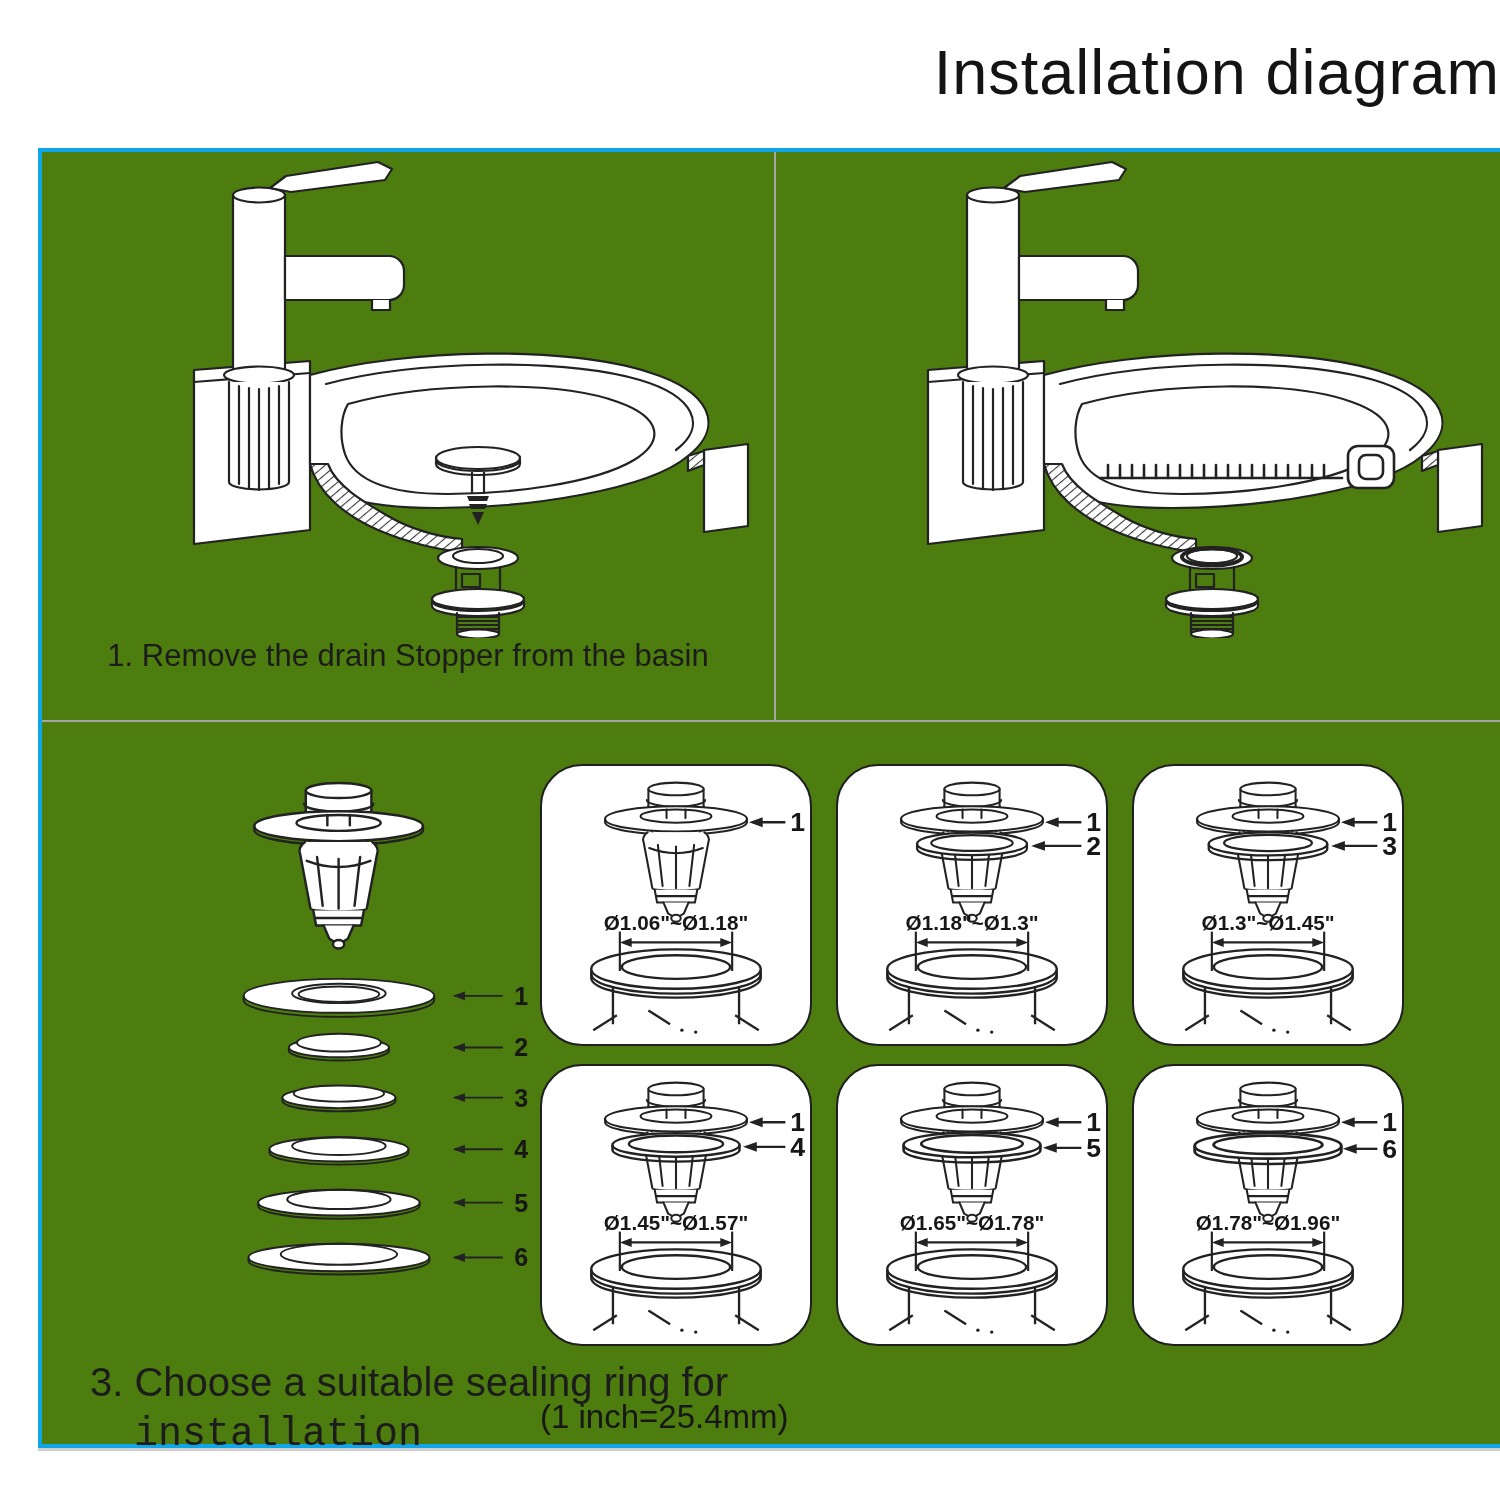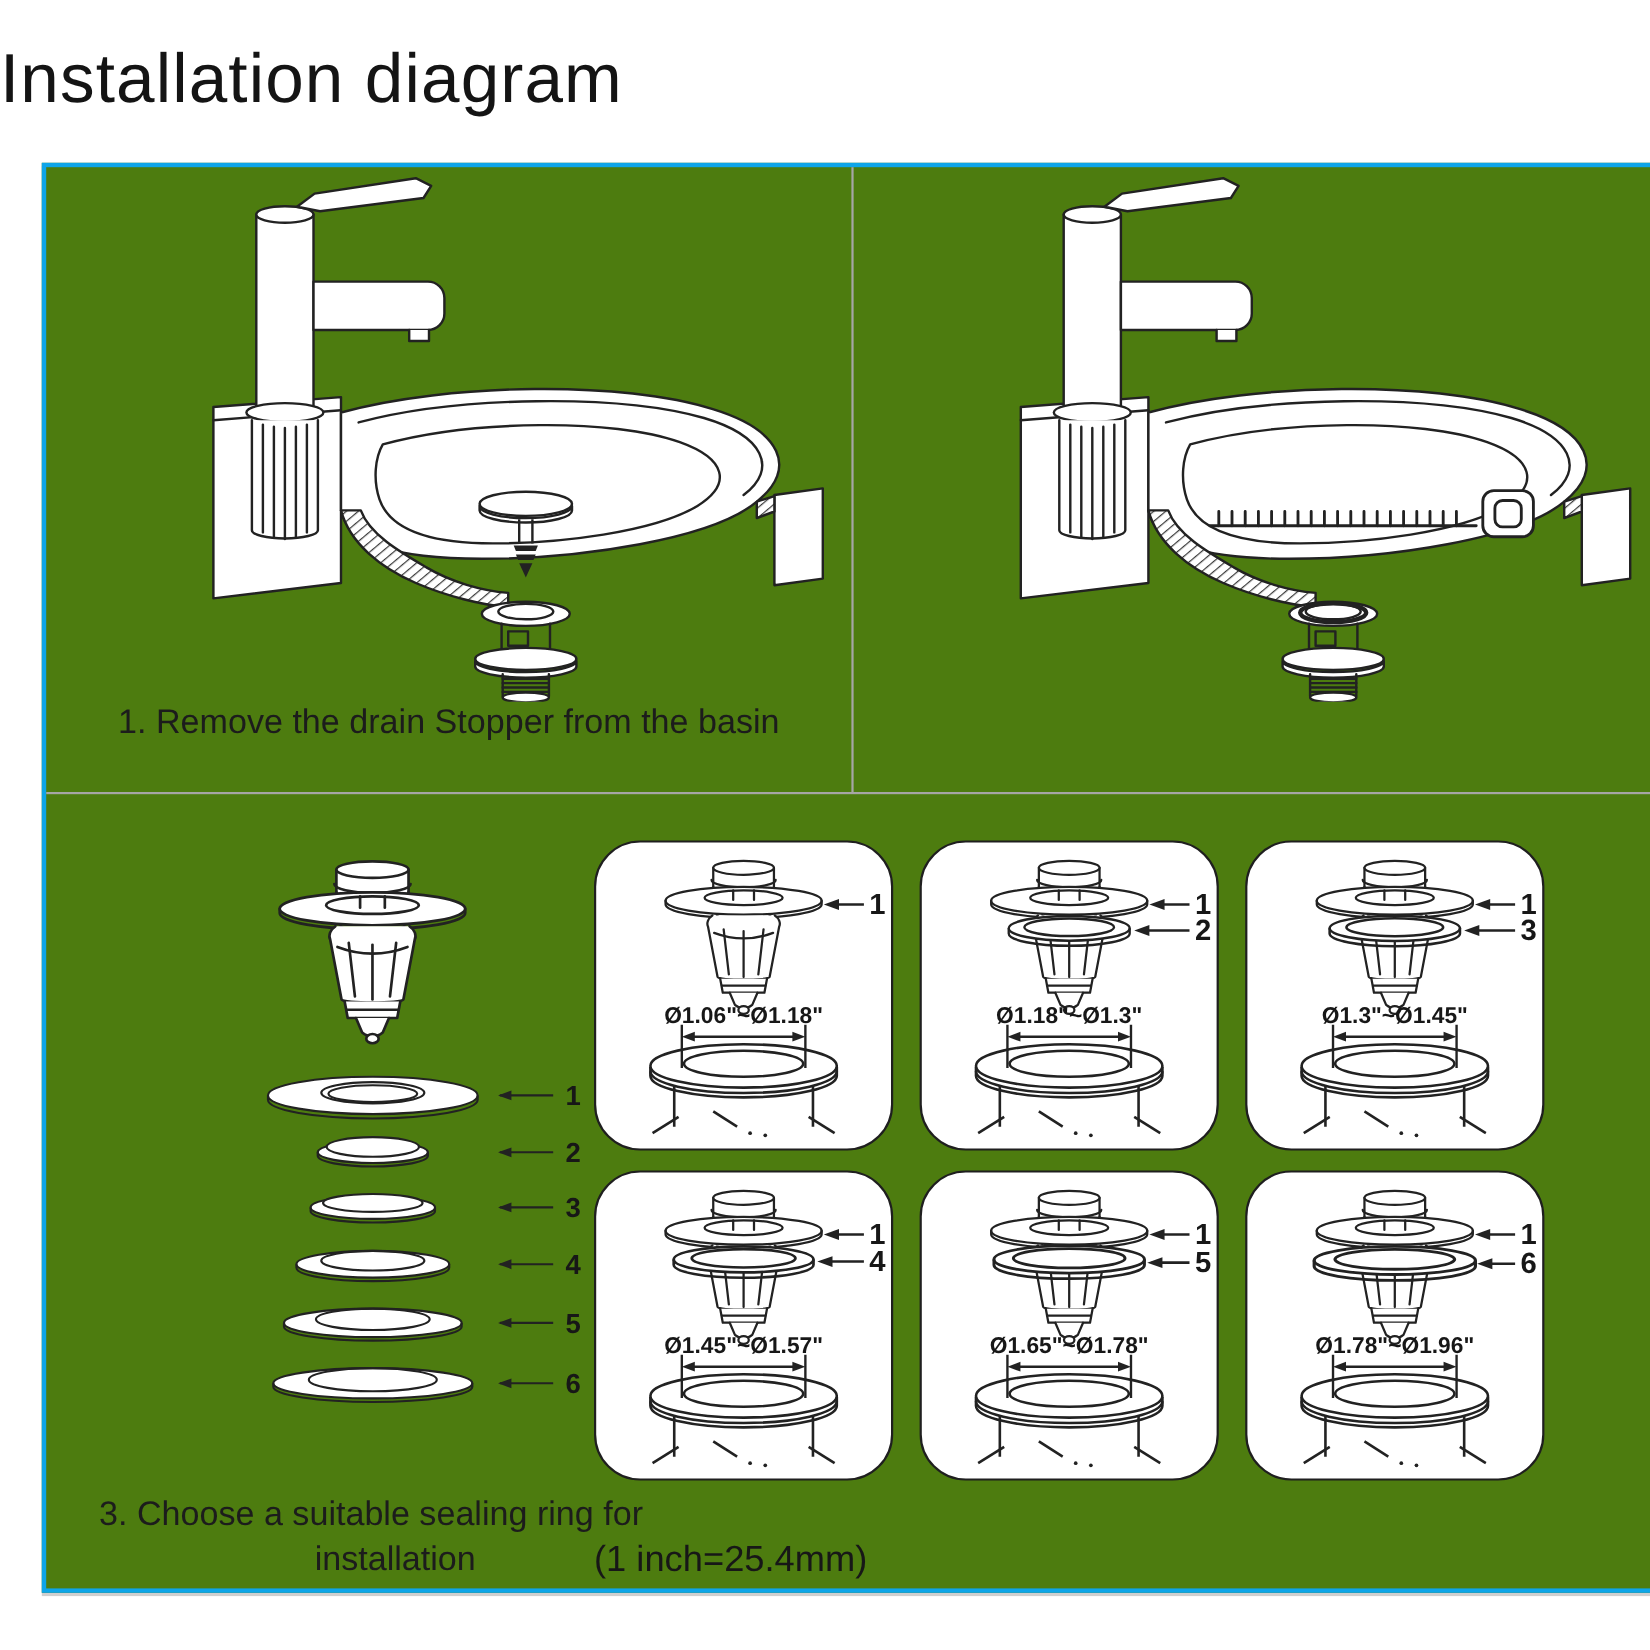--- a/index.html
+++ b/index.html
@@ -1,31 +1,31 @@
 <!DOCTYPE html>
 <html><head>
 <meta charset="utf-8">
 <style>
   html,body{margin:0;padding:0;background:#ffffff;}
   #page{position:relative;width:1500px;height:1500px;background:#fff;overflow:hidden;
         font-family:"Liberation Sans",sans-serif;color:#1b1b1b;}
-  .title{position:absolute;top:36px;left:0;width:100%;text-align:left;
+  .title{position:absolute;top:36px;left:0;width:100%;text-align:right;
          font-size:63px;font-weight:400;letter-spacing:1px;color:#141414;}
   .frame{position:absolute;left:15px;top:148px;width:1466px;height:1292px;
          border:4px solid #0ea5e9;box-shadow:0 3px 0 #cfcfcf;background:#4d7c0f;margin-left:23px;}
   .vdiv{position:absolute;left:732px;top:0;width:2px;height:568px;background:#a6a6a6;}
   .hdiv{position:absolute;left:0;top:568px;width:100%;height:2px;background:#a6a6a6;}
   .panel{position:absolute;top:0;height:568px;}
   .panel.p1{left:0;width:732px;}
   .panel.p2{left:734px;width:732px;}
   .panel svg{position:absolute;left:6px;top:6px;}
   .caption{position:absolute;left:0;top:486px;width:100%;text-align:center;
            font-size:31px;color:#1c1c1c;}
-  .step3{position:absolute;left:48px;top:1204px;font-size:31px;line-height:1.32;color:#1c1c1c;text-align:center;}
-  .step3 .l2{padding-left:44px;}
+  .step3{position:absolute;left:48px;top:1204px;font-size:40px;line-height:1.32;color:#1c1c1c;}
+  .step3 .l2{padding-left:44px;font-family:Liberation Mono, monospace;}
   .exploded{position:absolute;left:115px;top:608px;}
   .grid{position:absolute;left:498px;top:612px;width:864px;
         display:grid;grid-template-columns:repeat(3,272px);grid-auto-rows:282px;gap:18px 24px;}
   .gbox{border:2.6px solid #1f1f1f;border-radius:42px;background:#fff;box-sizing:border-box;}
   .gbox svg{display:block;width:100%;height:100%;}
   .unitnote{position:absolute;left:498px;top:1246px;width:864px;
             font-size:33px;color:#171717;}
   svg line, svg path, svg ellipse, svg rect, svg circle{vector-effect:none;}
   svg text{font-family:"Liberation Sans",sans-serif;fill:#171717;stroke:none;}
   .num{font-size:27px;font-weight:bold;}

